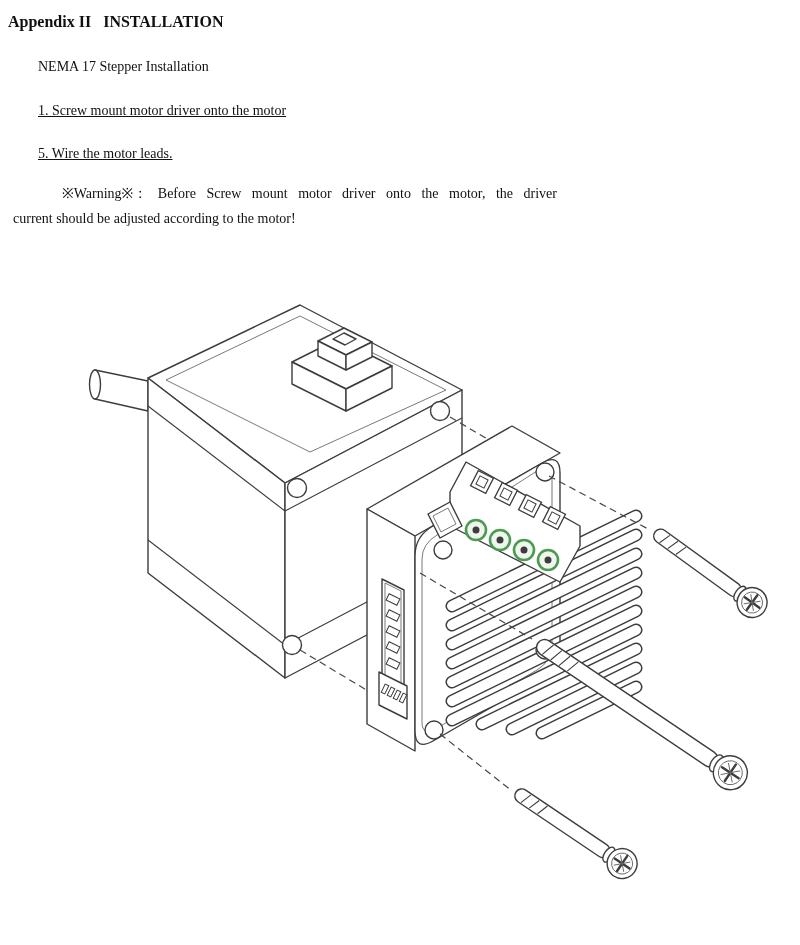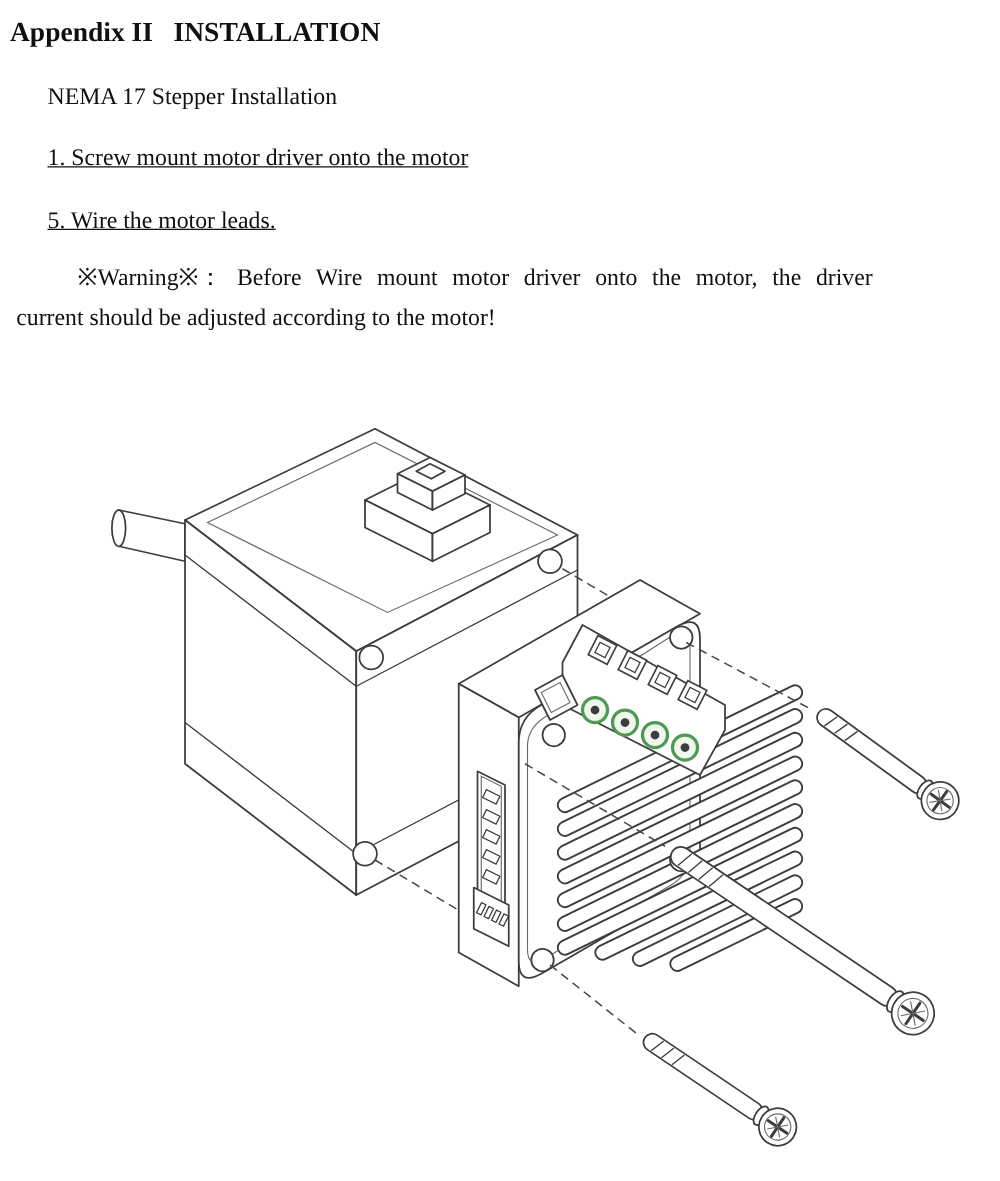--- a/index.html
+++ b/index.html
@@ -1,21 +1,21 @@
 <!DOCTYPE html>
 <html><head>
 <meta charset="utf-8">
 <style>
   html,body { margin:0; padding:0; }
   body {
     width:800px; height:945px; background:#ffffff; overflow:hidden;
     font-family:"Liberation Serif", serif; color:#101010;
   }
   .heading { font-size:22px; font-weight:bold; padding:12px 0 0 8px; white-space:pre-wrap; }
-  .tline { font-size:19px; line-height:1.25; }
+  .tline { font-size:14px; line-height:1.25; }
   .sub  { margin:26px 0 0 38px; }
   .step { margin:26px 0 0 38px;text-decoration:underline; }
   .w1   { margin:22px 28px 0 62px; word-spacing:7px; white-space:pre-wrap; }
   .w2   { margin:8px 0 0 13px; }
   .figure { margin-top:50px; }
   svg { display:block; }
 
   .ln   { fill:#ffffff; stroke:#3d3d3d; stroke-width:1.4; stroke-linejoin:round; }
   .ln2  { fill:none; stroke:#3d3d3d; stroke-width:1.1; stroke-linejoin:round; }
   .thin { fill:none; stroke:#6a6a6a; stroke-width:0.9; }
@@ -25,25 +25,25 @@
   .hole { fill:#ffffff; stroke:#3d3d3d; stroke-width:1.4; }
   .sq-o { fill:#ffffff; stroke:#3d3d3d; stroke-width:1.3; }
   .sq-i { fill:#ffffff; stroke:#3d3d3d; stroke-width:1; }
   .grn  { fill:#eef6ee; stroke-width:2.6; }
   .grn-c{ fill:#3d3d3d; }
   .cross{ stroke:#3d3d3d; stroke-width:2.4; stroke-linecap:round; fill:none; }
 </style>
 </head>
 <body>
 
-<div class="heading tline" style="font-size:22px;">Appendix II   INSTALLATION</div>
+<div class="heading tline" style="font-size:16px;">Appendix II   INSTALLATION</div>
 <div class="tline sub">NEMA 17 Stepper Installation</div>
 <div class="tline step">1. Screw mount motor driver onto the motor</div>
 <div class="tline step">5. Wire the motor leads.</div>
-<div class="tline w1">※Warning※： Before Wire mount motor driver onto the motor, the driver</div>
+<div class="tline w1">※Warning※： Before Screw mount motor driver onto the motor, the driver</div>
 <div class="tline w2">current should be adjusted according to the motor!</div>
 
 <div class="figure">
 <svg width="800" height="610" viewBox="0 0 800 610">
 
   <g>
 
     <g>
       <path class="ln" d="M95,92 L148,103 L148,133 L95,121 Z"></path>
       <ellipse class="ln" cx="95" cy="106.5" rx="5.5" ry="14.5"></ellipse>

